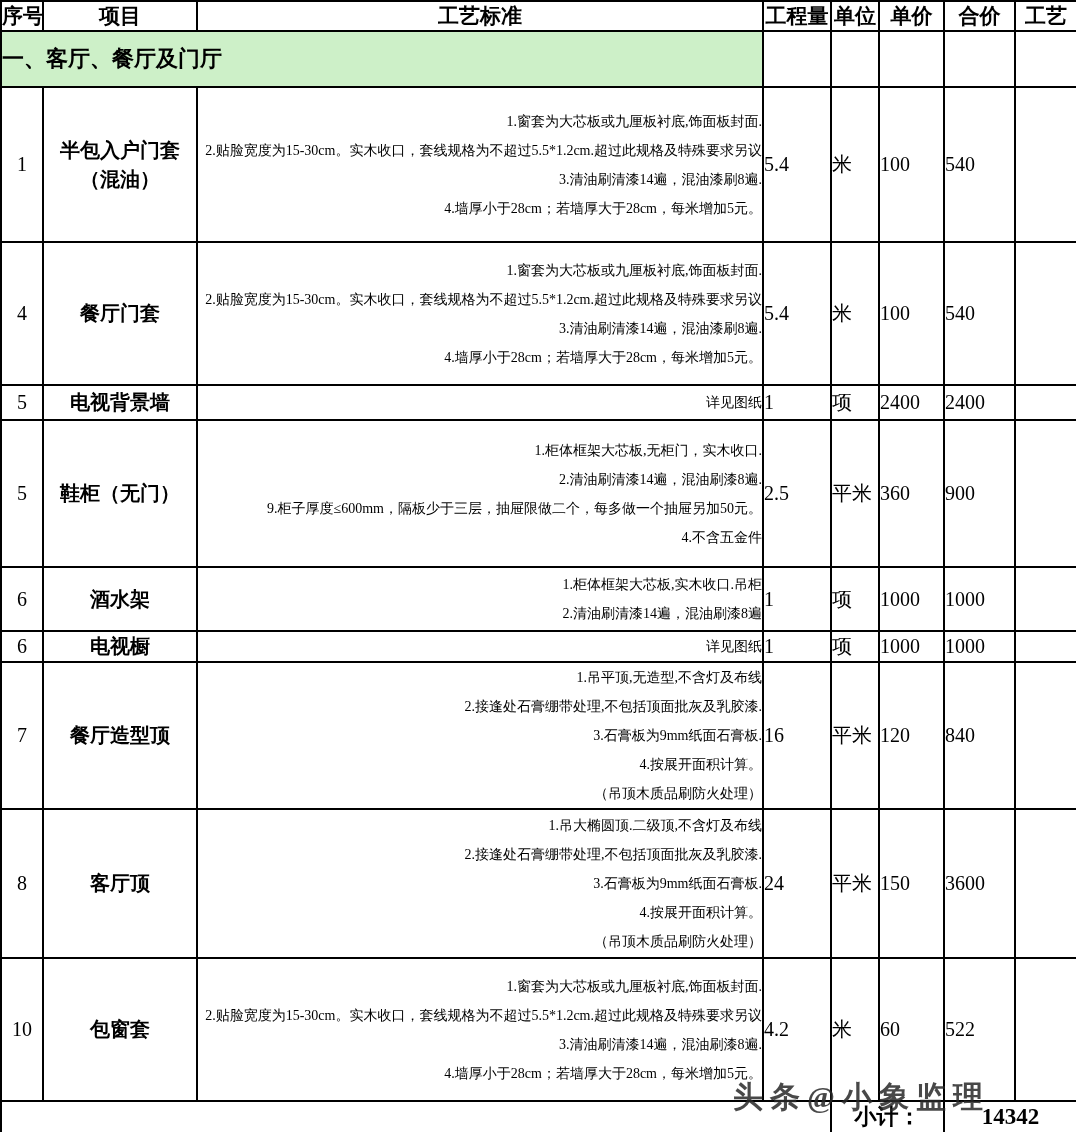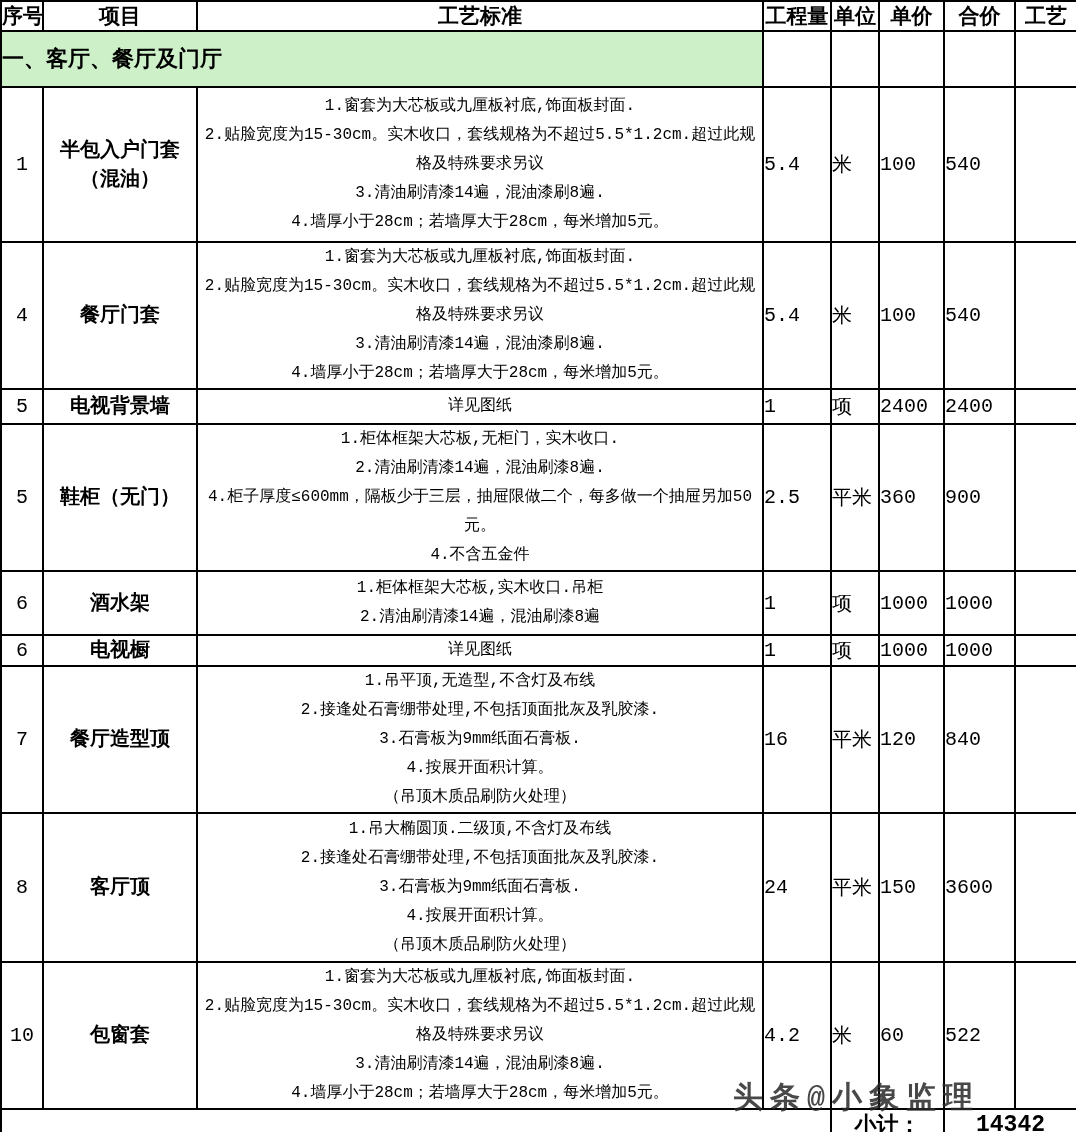--- a/index.html
+++ b/index.html
@@ -1,20 +1,20 @@
 <!DOCTYPE html>
 <html><head>
 <meta charset="utf-8">
 <style>
   html,body{margin:0;padding:0;background:#fff;}
   .page{
     position:relative;
     width:1076px;height:1132px;
     background:#fff;
-    font-family:Liberation Mono, monospace;
+    font-family:Liberation Serif, serif;
     color:#000;
     overflow:hidden;
   }
   table.quote{
     border-collapse:collapse;
     table-layout:fixed;
     width:1076px;
   }
   table.quote td, table.quote th{
     border:2px solid #000;
@@ -42,23 +42,23 @@
     font-size:20px;
   }
   td.item{
     text-align:center;
     font-size:20px;
     font-weight:bold;
     padding:0 8px;
     line-height:29px;
   }
   td.std{
-    font-size:16px;
+    font-size:14px;
     padding:1px 4px;
-    text-align:center;
+    text-align:right;
   }
   td.std .line{
     line-height:29px;
   }
   td.num, td.unit{
     text-align:left;
     font-size:20px;
   }
   td.craft{ background:#fff; }
   td.subtotal-label{
@@ -173,21 +173,21 @@
       <td class="num">2400</td>
       <td class="craft"></td>
     </tr>
 
     <tr style="height:147px">
       <td class="seq">5</td>
       <td class="item">鞋柜（无门）</td>
       <td class="std">
         <div class="line">1.柜体框架大芯板,无柜门，实木收口.</div>
         <div class="line">2.清油刷清漆14遍，混油刷漆8遍.</div>
-        <div class="line">4.柜子厚度≤600mm，隔板少于三层，抽屉限做二个，每多做一个抽屉另加50元。</div>
+        <div class="line">9.柜子厚度≤600mm，隔板少于三层，抽屉限做二个，每多做一个抽屉另加50元。</div>
         <div class="line">4.不含五金件</div>
       </td>
       <td class="num">2.5</td>
       <td class="unit">平米</td>
       <td class="num">360</td>
       <td class="num">900</td>
       <td class="craft"></td>
     </tr>
 
     <tr style="height:64px">

